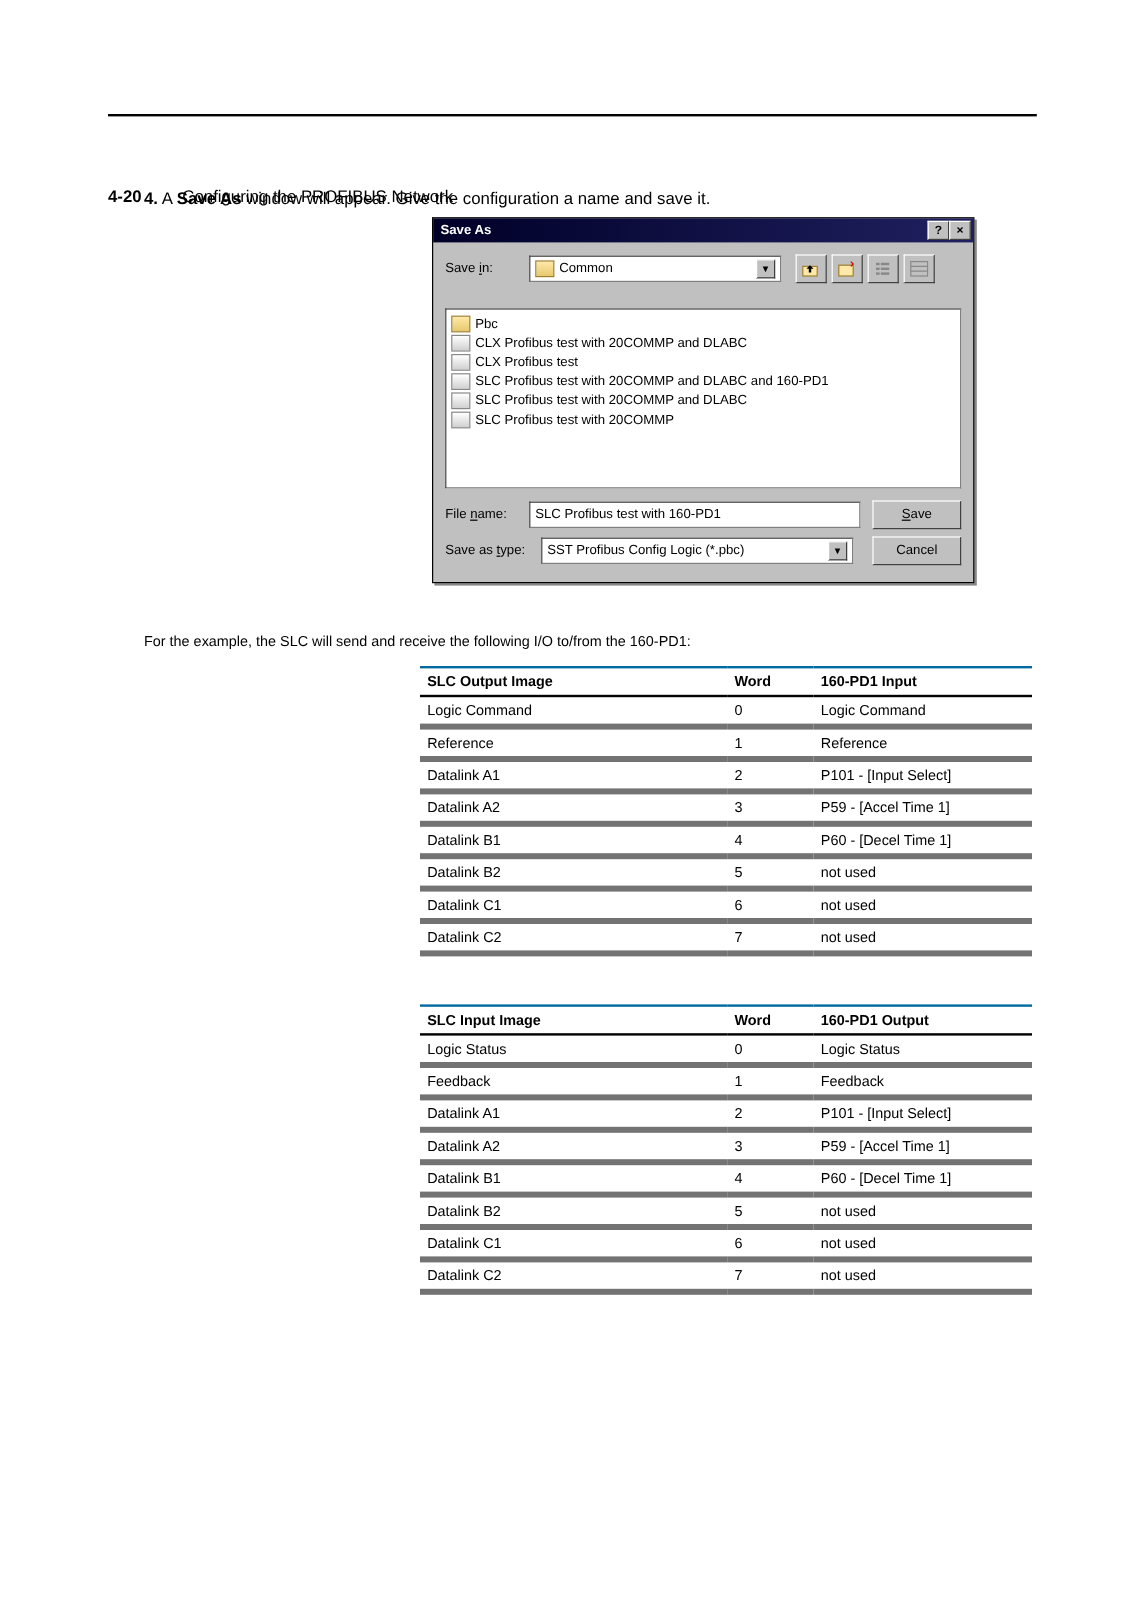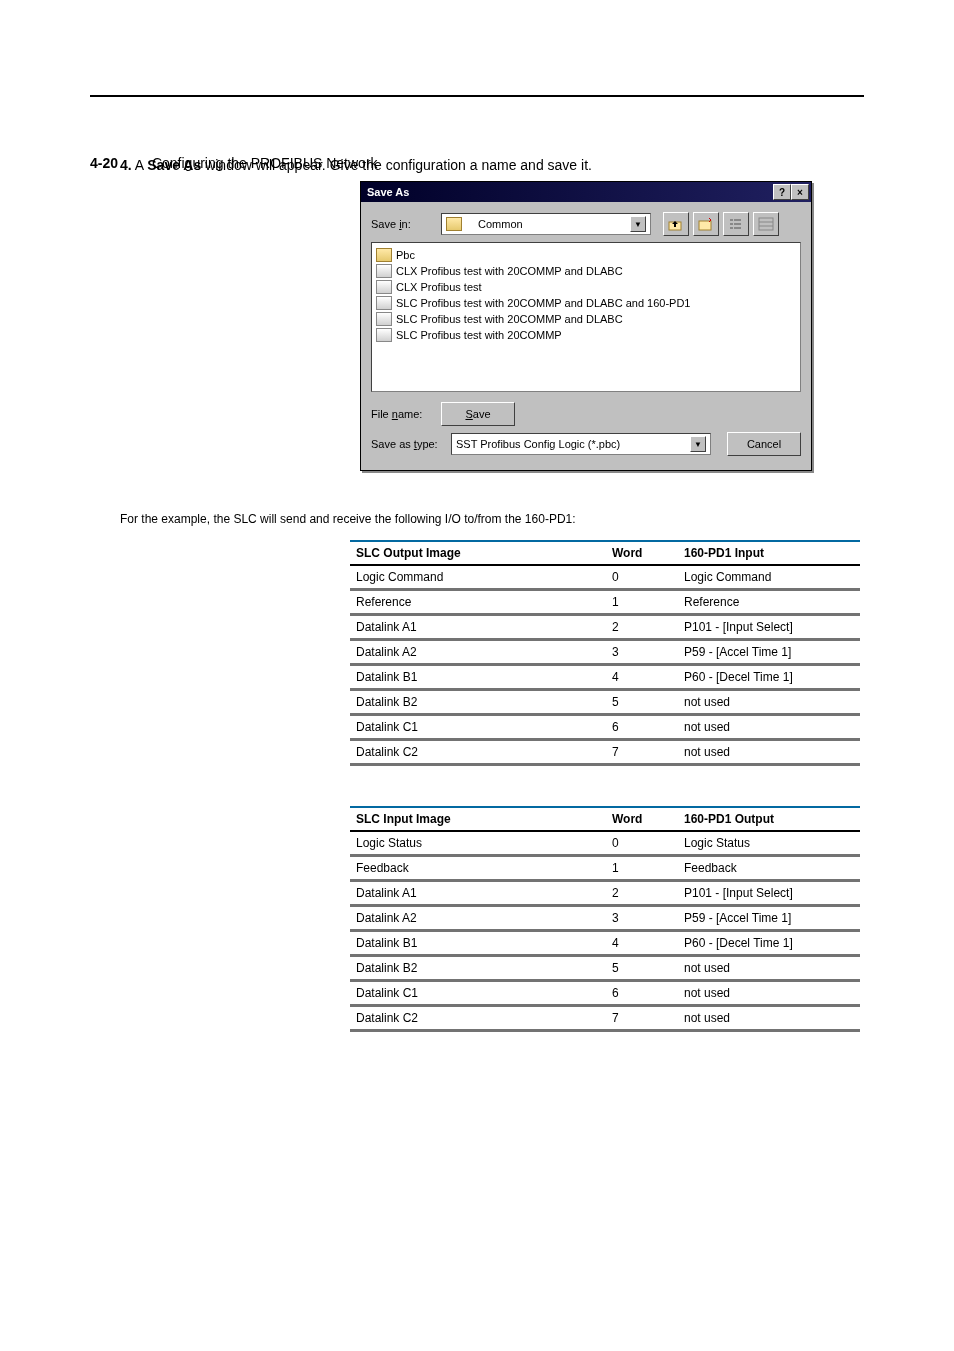--- a/index.html
+++ b/index.html
@@ -13,37 +13,37 @@
   .titlebar{background:linear-gradient(to right,#000028,#202060);color:#fff;display:flex;align-items:center;justify-content:space-between;padding:2px 2px 2px 6px;font-weight:bold}
   .titlebar-btns{display:flex;gap:0}
   .tb-btn{width:16px;height:14px;background:#c0c0c0;border:1px solid #fff;border-right-color:#404040;border-bottom-color:#404040;display:flex;align-items:center;justify-content:center;color:#000;font-size:10px;font-weight:bold}
   .dlg-body{padding:6px 10px 10px 10px}
   .row{display:flex;align-items:center;margin:4px 0}
   .lbl{width:70px}
   .dropdown{flex:0 0 200px;height:20px;background:#fff;border:1px solid #808080;border-top-color:#404040;border-left-color:#404040;display:flex;align-items:center;padding:0 4px;justify-content:space-between;margin-right:6px}
   .dropdown .dd-icon{width:14px;height:14px;background:#c0c0c0;border:1px solid #fff;border-right-color:#404040;border-bottom-color:#404040;display:flex;align-items:center;justify-content:center;font-size:8px}
   .toolbar-btns{display:flex;gap:4px;margin-left:6px}
   .tool-btn{width:24px;height:22px;background:#c0c0c0;border:1px solid #fff;border-right-color:#404040;border-bottom-color:#404040;display:flex;align-items:center;justify-content:center}
-  .file-area{background:#fff;border:1px solid #808080;border-top-color:#404040;border-left-color:#404040;height:140px;margin:6px 0 10px 0;padding:4px 4px;overflow:hidden}
+  .file-area{background:#fff;border:1px solid #808080;border-top-color:#404040;border-left-color:#404040;height:140px;margin:21px 0 10px 0;padding:4px 4px;overflow:hidden}
   .file-item{display:flex;align-items:center;gap:4px;font-size:11px;line-height:16px}
   .folder-icon,.file-icon{width:14px;height:12px;display:inline-block}
   .folder-icon{background:linear-gradient(#ffe9a8,#e6c96e);border:1px solid #a08030}
   .file-icon{background:linear-gradient(#fff,#d0d0d0);border:1px solid #888}
   .text-input{flex:1;height:20px;background:#fff;border:1px solid #808080;border-top-color:#404040;border-left-color:#404040;padding:0 4px;display:flex;align-items:center;margin-right:10px}
   .btn{width:72px;height:22px;background:#c0c0c0;border:1px solid #fff;border-right-color:#404040;border-bottom-color:#404040;display:flex;align-items:center;justify-content:center;font-size:11px}
   .under{text-decoration:underline}
   .type-row .dropdown{flex:1}
   
   .para{font-size:12px;margin:40px 120px 6px 120px;line-height:1.45}
   .data-table{width:510px;margin:12px 0 0 350px;border-collapse:collapse;font-size:12px}
-  .data-table th,.data-table td{border-bottom:3px solid #737373;padding:4px 6px;text-align:left}
+  .data-table th,.data-table td{border-bottom:5px solid #737373;padding:4px 6px;text-align:left}
   .data-table thead th{border-top:2px solid #0369a1;border-bottom:2px solid #000;font-weight:bold}
   .data-table td:nth-child(2),.data-table th:nth-child(2){width:60px}
   .data-table td:nth-child(3),.data-table th:nth-child(3){width:170px}
-  .folder-open{display:inline-flex;align-items:center;gap:16px}
+  .folder-open{display:inline-flex;align-items:center;gap:4px}
   svg{display:block}
 </style>
 </head>
 <body>
 
 <div class="page">
 
   <div class="header-row">
     <div>
       <span class="header-left">4-20</span>
@@ -130,20 +130,23 @@
             <span>SLC Profibus test with 20COMMP and DLABC</span>
           </div>
         <div class="file-item">
             <span class="file-icon"></span>
             <span>SLC Profibus test with 20COMMP</span>
           </div>
       </div>
 
       <div class="row">
         <div class="lbl"><span>File <span class="under">n</span>ame:</span></div>
+        <div class="text-input">
+            <span>SLC Profibus test with 160-PD1</span>
+          </div>
         <div class="btn">
             <span><span class="under">S</span>ave</span>
           </div>
       </div>
       <div class="row type-row" style="margin-top:6px">
         <div class="lbl" style="width:80px"><span>Save as <span class="under">t</span>ype:</span></div>
         <div class="dropdown" style="flex:1">
           <span>SST Profibus Config Logic (*.pbc)</span>
           <span class="dd-icon">▼</span>
         </div>

